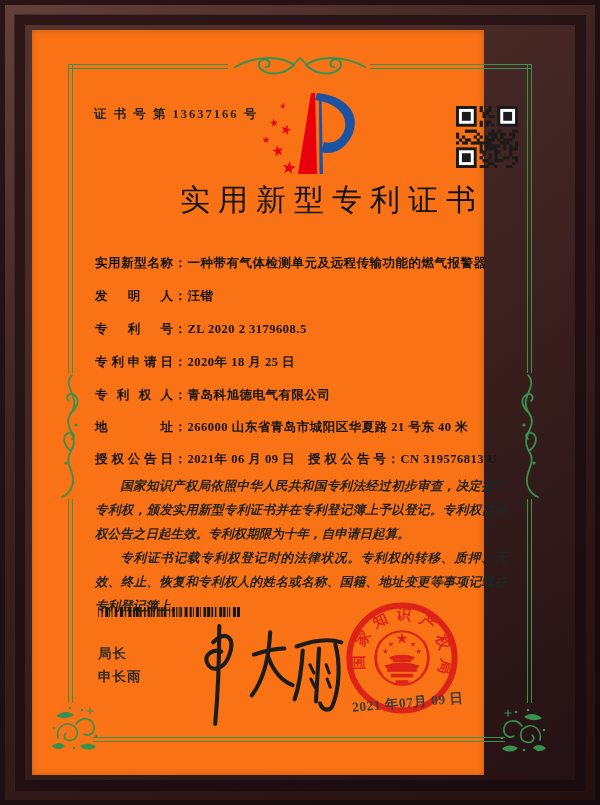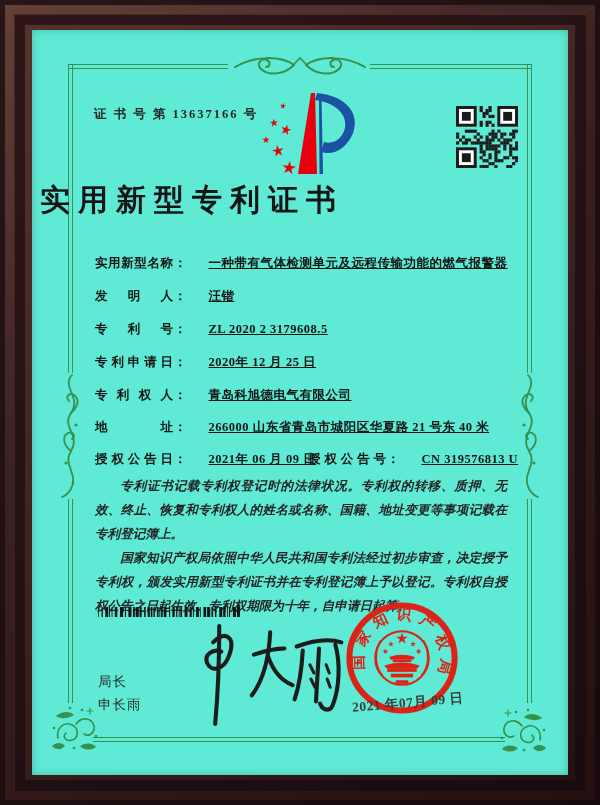--- a/index.html
+++ b/index.html
@@ -8,59 +8,59 @@
     background:#120a0c;
     font-family:"Liberation Serif","DejaVu Serif",serif;
   }
   
   .frame-o{position:absolute;inset:0;background:linear-gradient(135deg,#2a1416,#150a0d);}
   .frame-b1{position:absolute;inset:5px;background:linear-gradient(145deg,#63403a 0%,#3c2220 38%,#23100f 100%);}
   .frame-b2{position:absolute;inset:14px;background:linear-gradient(145deg,#2e1618,#190b0e);border-top:1px solid rgba(150,105,90,.35);border-left:1px solid rgba(150,105,90,.25);}
   .frame-b3{position:absolute;inset:25px;background:linear-gradient(145deg,#55332d,#241113);}
   
   .paper{
-    position:absolute;left:32px;top:30px;width:536px;height:745px;
-    background:#5eead4;
+    position:absolute;left:32px;top:30px;width:452px;height:745px;
+    background:#f97316;
     box-shadow:inset 0 0 7px rgba(70,35,30,.28);
   }
   
   .gl{position:absolute;box-sizing:border-box;border:0 solid var(--border_green,#37914f);}
   .gl-h{height:5px;border-top-width:1.4px;border-bottom-width:1.4px;}
   .gl-v{width:5px;border-left-width:1.4px;border-right-width:1.4px;}
   .orn{position:absolute;}
   .mirror{transform:scaleX(-1);}
   
   .certno{
     position:absolute;left:62px;top:76px;
     font-size:12.5px;letter-spacing:2px;color:#252525;font-weight:600;white-space:nowrap;
   }
   .title{
-    position:absolute;left:0;right:0;top:150px;text-align:left;
-    font-size:30px;font-weight:700;letter-spacing:8px;text-indent:8px;color:var(--ink,#141414);
+    position:absolute;left:0;right:0;top:150px;text-align:right;
+    font-size:30px;font-weight:400;letter-spacing:8px;text-indent:8px;color:var(--ink,#141414);
     white-space:nowrap;
   }
   .frow{
     position:absolute;left:63px;height:18px;white-space:nowrap;
     font-size:12.5px;font-weight:700;color:#151515;
   }
   .fgroup{position:absolute;top:0;left:0;white-space:nowrap;}
   .fgroup.g2{left:213px;}
   .flabel{display:inline-flex;justify-content:space-between;width:78px;vertical-align:bottom;}
   .fcolon{margin-left:1px;}
-  .fval{margin-left:22px;letter-spacing:0.5px;text-decoration:underline;}
+  .fval{margin-left:1px;letter-spacing:0.5px;}
   .body-text{
     position:absolute;left:63px;top:444px;width:412px;
     font-size:12.6px;line-height:24px;font-style:italic;font-weight:600;color:#242424;
     text-align:justify;
   }
   .body-text p{margin:0;text-indent:2em;}
   .signer{
     position:absolute;left:66px;top:612px;
     font-family:"Liberation Sans","DejaVu Sans",sans-serif;
-    font-size:13.5px;font-weight:400;color:#2b2b2b;line-height:23px;letter-spacing:1px;margin-top:28px;
+    font-size:13.5px;font-weight:700;color:#2b2b2b;line-height:23px;letter-spacing:1px;
   }
   .sealdate{
     position:absolute;left:320px;top:664px;
     font-size:13.5px;font-weight:700;color:#3c3c3c;letter-spacing:0.5px;
     transform:rotate(-5deg);white-space:nowrap;
   }
   #barcode{position:absolute;left:66px;top:577px;}
   #qr{position:absolute;left:424px;top:76px;}
 </style>
 </head>
@@ -326,21 +326,21 @@
           <span>号</span>
         </span><span class="fcolon">：</span><span class="fval">ZL 2020 2 3179608.5</span>
     </div>
     <div class="frow" style="top:324px;">
       <span class="flabel">
           <span>专</span>
           <span>利</span>
           <span>申</span>
           <span>请</span>
           <span>日</span>
-        </span><span class="fcolon">：</span><span class="fval">2020年 12 月 25 日</span>
+        </span><span class="fcolon">：</span><span class="fval">2020年 18 月 25 日</span>
     </div>
     <div class="frow" style="top:357px;">
       <span class="flabel">
           <span>专</span>
           <span>利</span>
           <span>权</span>
           <span>人</span>
         </span><span class="fcolon">：</span><span class="fval">青岛科旭德电气有限公司</span>
     </div>
     <div class="frow" style="top:389px;">
@@ -364,22 +364,22 @@
             <span>授</span>
             <span>权</span>
             <span>公</span>
             <span>告</span>
             <span>号</span>
           </span><span class="fcolon">：</span><span class="fval">CN 319576813 U</span>
       </span>
     </div>
 
     <div class="body-text">
+      <p>国家知识产权局依照中华人民共和国专利法经过初步审查，决定授予专利权，颁发实用新型专利证书并在专利登记簿上予以登记。专利权自授权公告之日起生效。专利权期限为十年，自申请日起算。</p>
       <p>专利证书记载专利权登记时的法律状况。专利权的转移、质押、无效、终止、恢复和专利权人的姓名或名称、国籍、地址变更等事项记载在专利登记簿上。</p>
-      <p>国家知识产权局依照中华人民共和国专利法经过初步审查，决定授予专利权，颁发实用新型专利证书并在专利登记簿上予以登记。专利权自授权公告之日起生效。专利权期限为十年，自申请日起算。</p>
     </div>
 
     <svg id="barcode" width="142" height="10" viewBox="0 0 142 10">
         <rect x="0" y="0" width="0.8057885831221938" height="10" fill="#161616"></rect>
         <rect x="3.5296828038990498" y="0" width="1.287841603346169" height="10" fill="#161616"></rect>
         <rect x="7.269616247620434" y="0" width="2.970854648761451" height="10" fill="#161616"></rect>
         <rect x="10.941197620052844" y="0" width="0.9844377571716905" height="10" fill="#161616"></rect>
         <rect x="13.564594774879515" y="0" width="0.9207976689562202" height="10" fill="#161616"></rect>
         <rect x="16.749668057076633" y="0" width="2.528522922284901" height="10" fill="#161616"></rect>
         <rect x="21.97998877177015" y="0" width="3.1888274444267157" height="10" fill="#161616"></rect>

